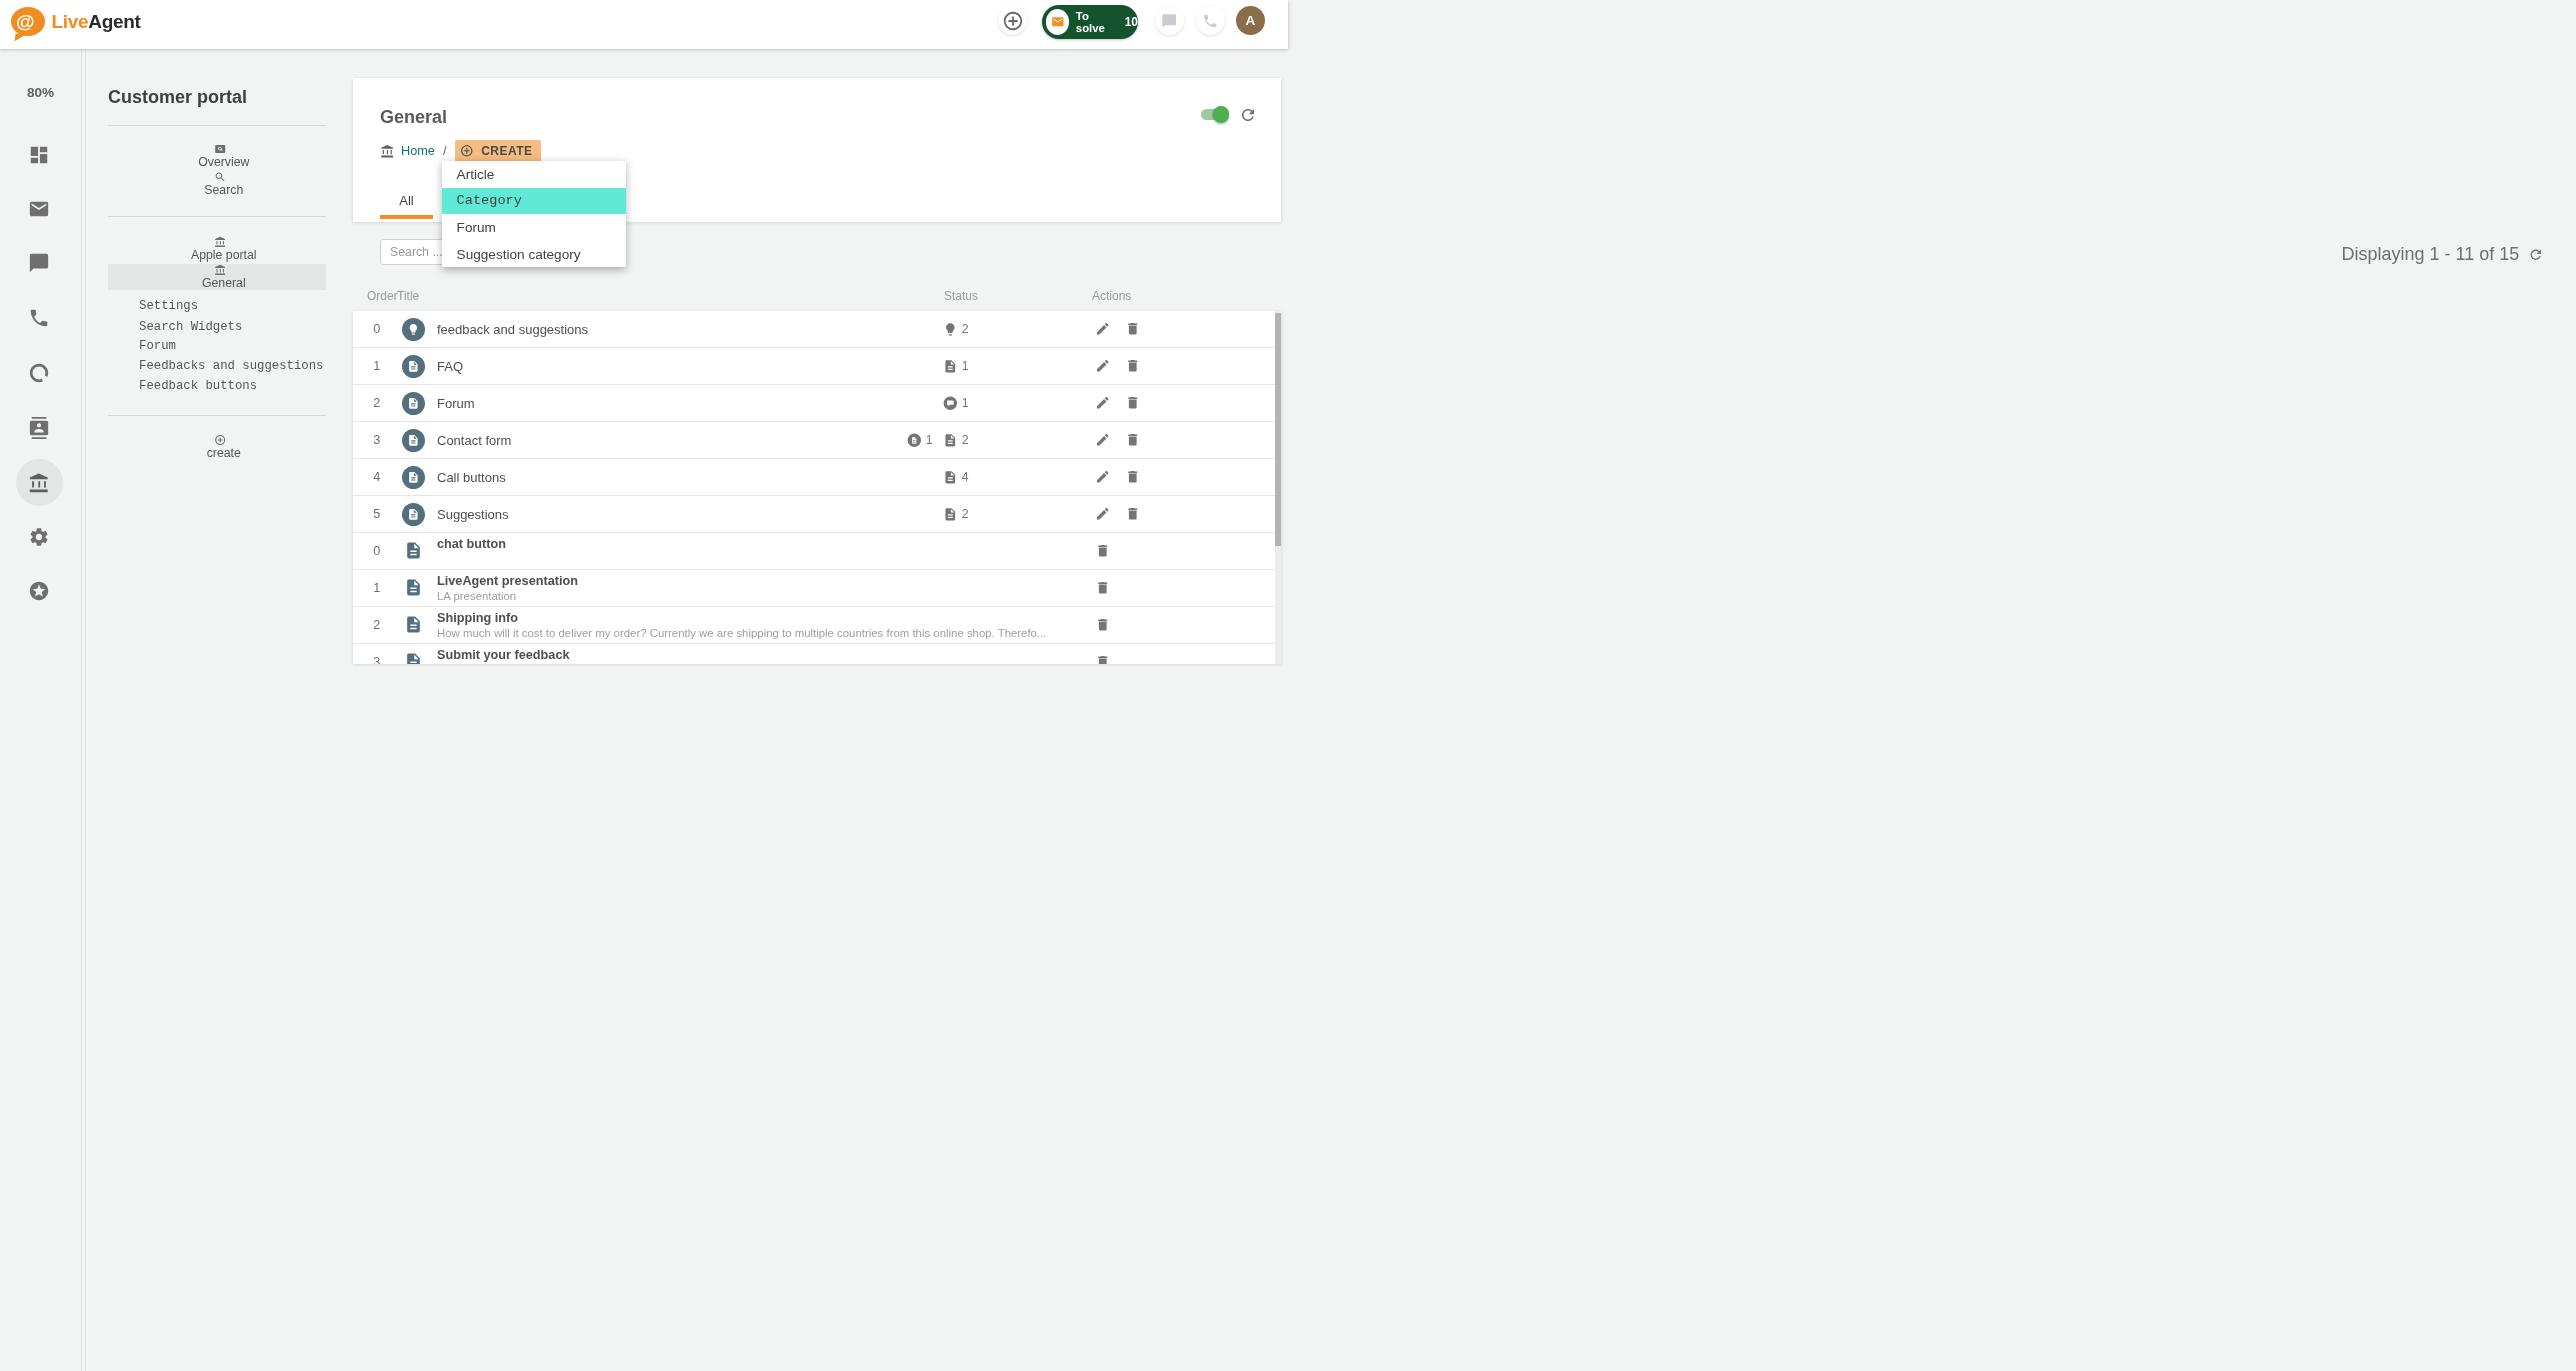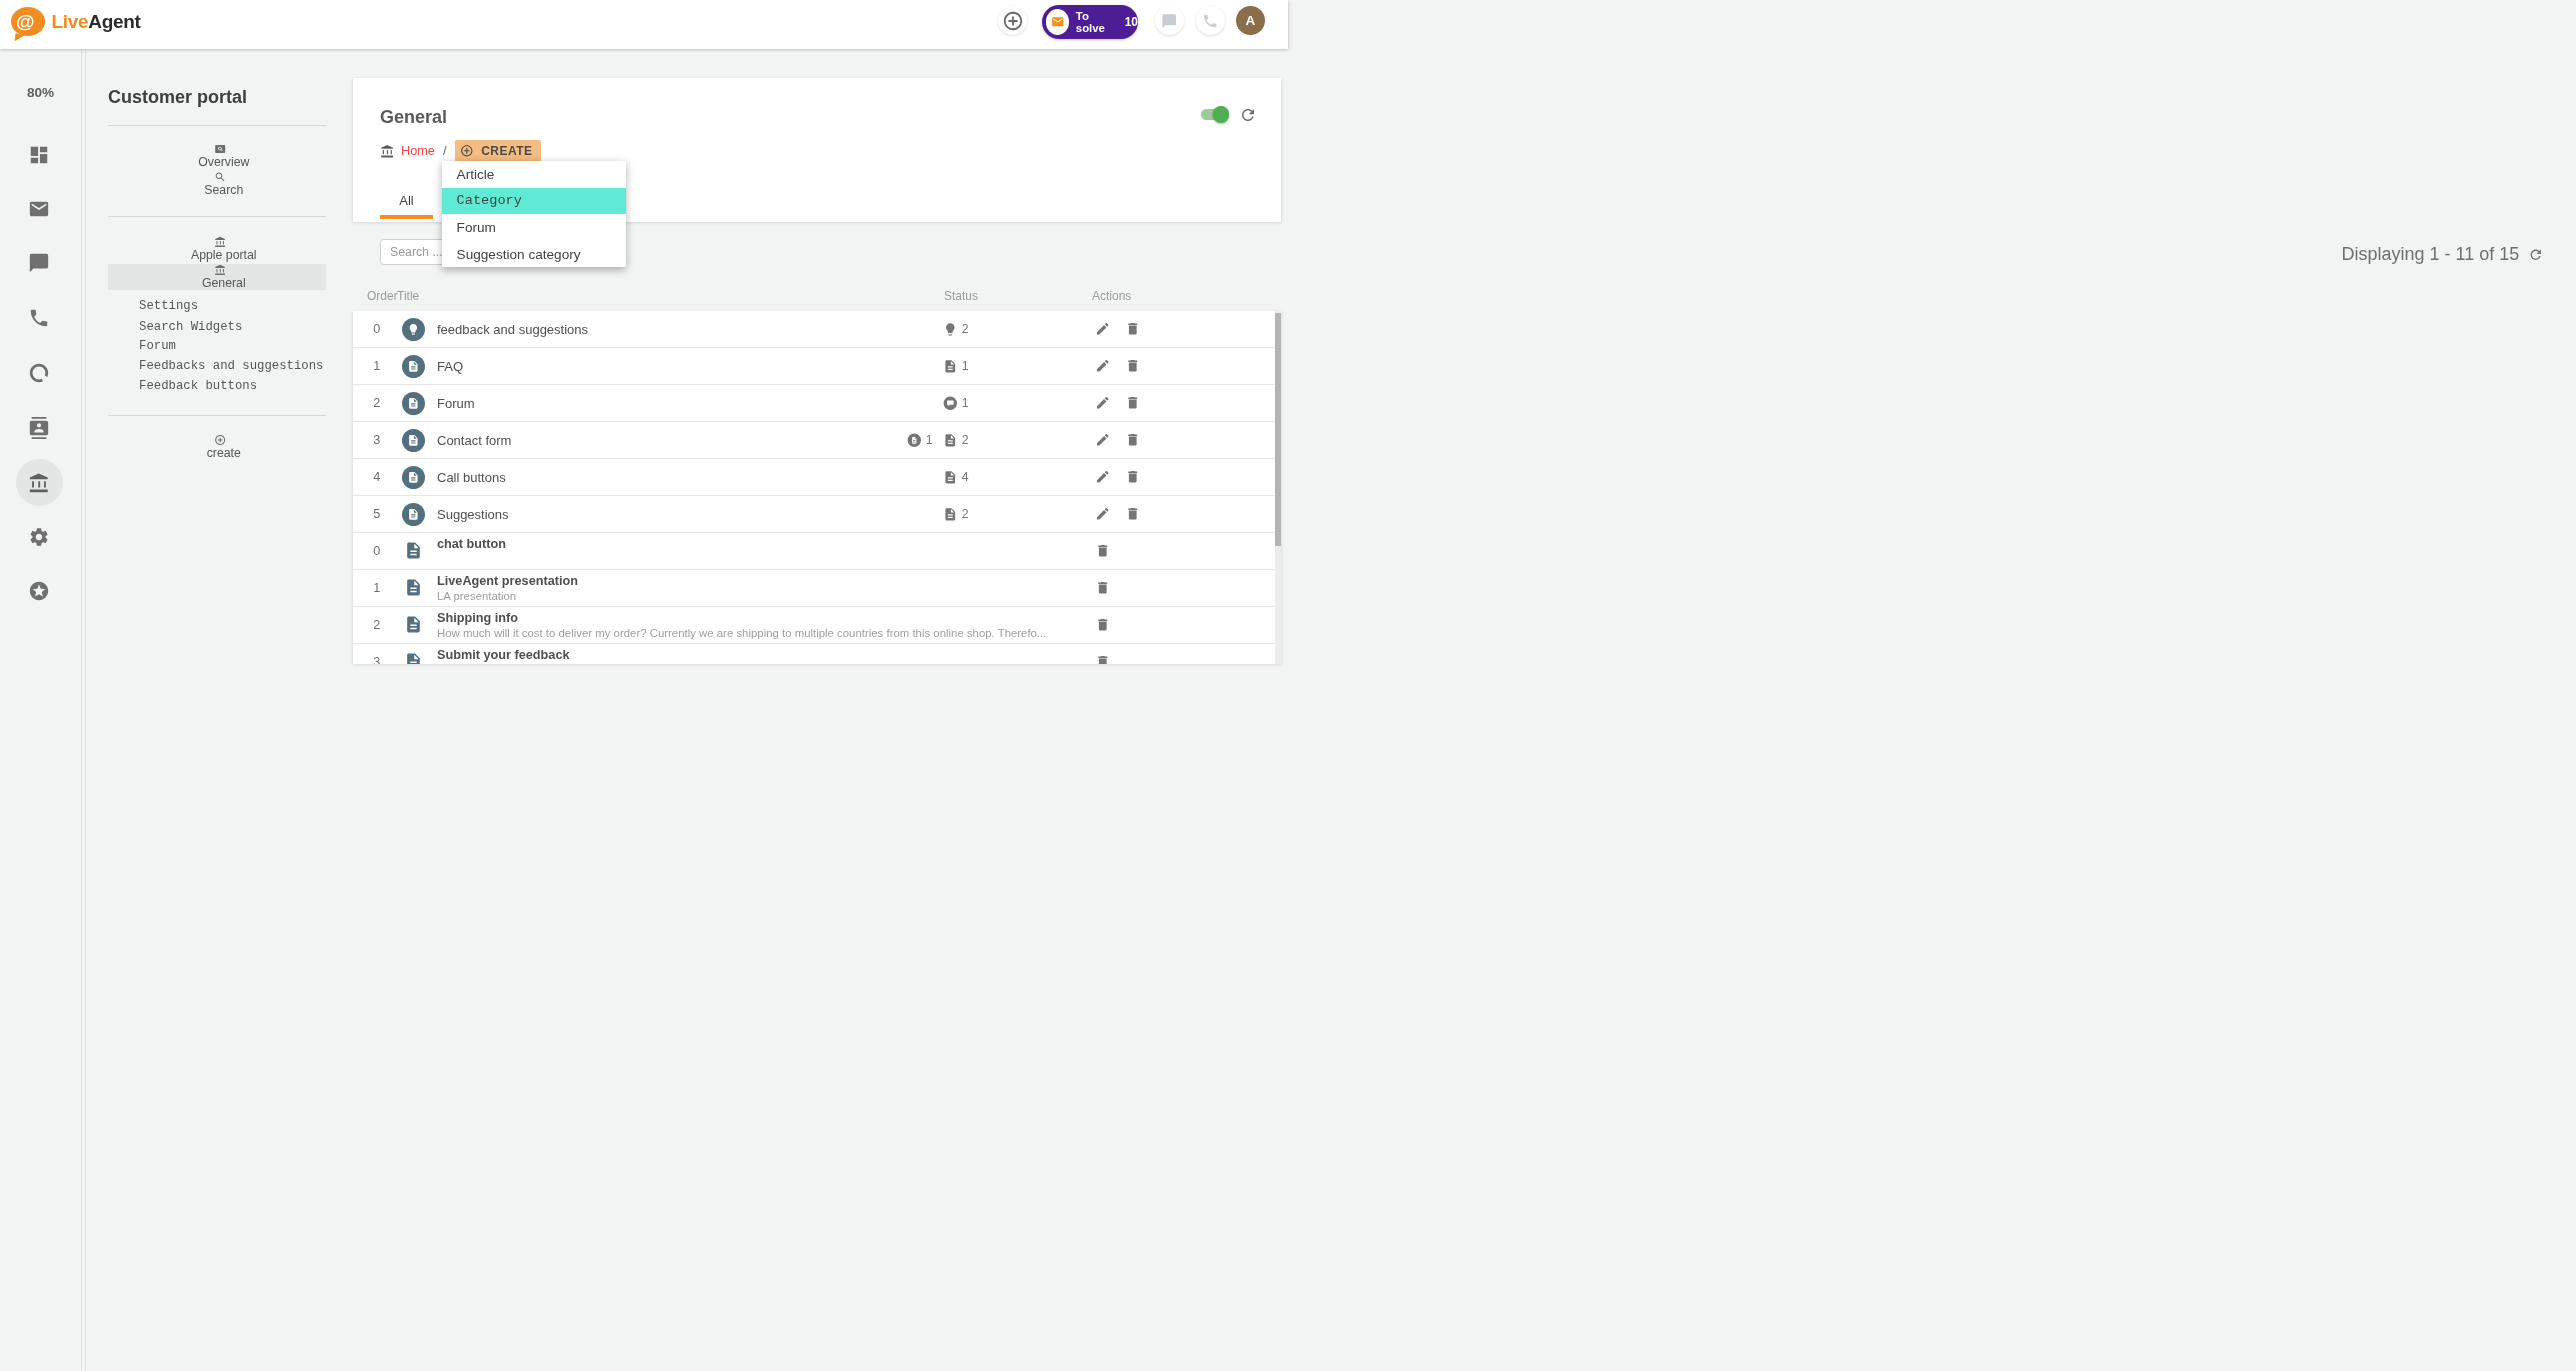--- a/index.html
+++ b/index.html
@@ -14,21 +14,21 @@
   .logo-bubble { position:relative; width:34px; height:29px; background:#f18c21; border-radius:50%;
                  display:flex; align-items:center; justify-content:center; }
   .logo-bubble::after { content:""; position:absolute; left:3.6px; bottom:-5.5px; width:0; height:0;
                  border-left:10px solid #f18c21; border-bottom:8.2px solid transparent; transform:rotate(8deg); }
   .logo-at { color:#fff; font-size:19px; font-weight:bold; margin-left:-5.5px; }
   .logo-text { font-size:19px; font-weight:bold; letter-spacing:-0.3px; }
   .logo-text .lv { color:#f18c21; } .logo-text .ag { color:#2b2b2b; }
   .round-btn { position:absolute; top:6.4px; width:29px; height:29px; border-radius:50%; background:#fff;
                box-shadow:0 0.9px 2.7px rgba(0,0,0,.14); display:flex; align-items:center; justify-content:center; }
   .tosolve { position:absolute; left:1042px; top:4.5px; width:96px; height:34px; border-radius:17.3px;
-             background:#4c1d95; box-shadow:0 0.9px 2.7px rgba(0,0,0,.25); display:flex; align-items:center; }
+             background:#14532d; box-shadow:0 0.9px 2.7px rgba(0,0,0,.25); display:flex; align-items:center; }
   .tosolve .env { width:26px; height:26px; margin-left:3.6px; border-radius:50%; background:#fff;
                   display:flex; align-items:center; justify-content:center; }
   .tosolve .lbl { color:#fff; font-weight:bold; font-size:11.4px; margin-left:6.4px; }
   .tosolve .cnt { color:#fff; font-weight:bold; font-size:12px; margin-left:7.3px; }
   .avatar { position:absolute; left:1236px; top:6.4px; width:29px; height:29px; border-radius:50%;
             background:#8a6d4a; color:#fff; font-weight:bold; font-size:13.6px;
             display:flex; align-items:center; justify-content:center; }
 
   
   .rail-line { position:absolute; top:49px; bottom:0; width:0.9px; background:#e1e1e1; }
@@ -50,21 +50,21 @@
   
   .card-header { position:absolute; left:353px; top:78px; width:928px; height:144px; background:#fff;
                  box-shadow:0 0.9px 3.6px rgba(0,0,0,.16); z-index:2; }
   .page-title { position:absolute; left:27px; top:29px; font-size:18px; font-weight:bold; color:#5a5a5a; }
   .toggle { position:absolute; left:848px; top:31px; width:24.6px; height:11px; border-radius:6.4px; background:#9ccb9d; }
   .toggle .knob { position:absolute; right:-3.6px; top:-2.7px; width:16.4px; height:16.4px; border-radius:50%;
                   background:#4caf50; box-shadow:0 0.9px 2.7px rgba(0,0,0,.35); }
   .hdr-refresh { position:absolute; left:886px; top:28px; width:18px; height:18px; color:#6f6f6f; }
   .crumbs { position:absolute; left:27px; top:62px; display:flex; align-items:center; height:22px; }
   .crumbs .ic { width:14.6px; height:14.6px; color:#5f5f5f; }
-  .crumbs .home { font-size:12.7px; color:#ef4444; margin-left:6.4px; }
+  .crumbs .home { font-size:12.7px; color:#0f766e; margin-left:6.4px; }
   .crumbs .sep { font-size:12.7px; color:#5f5f5f; margin:0 8.2px; }
   .chip { display:flex; align-items:center; height:22px; padding:0 8.2px 0 5.5px; background:#f6bd82;
           border-radius:1.8px; }
   .chip .ic { width:13.6px; height:13.6px; color:#4e4e4e; }
   .chip .tx { font-size:12px; font-weight:bold; letter-spacing:0.5px; color:#4a4a4a; margin-left:7.3px; }
   .tab { position:absolute; left:27px; top:115px; width:53px; text-align:center;
          font-size:13px; color:#424242; }
   .tab-underline { position:absolute; left:27px; top:137px; width:53px; height:3.6px; background:#f3901d; }
 
   

